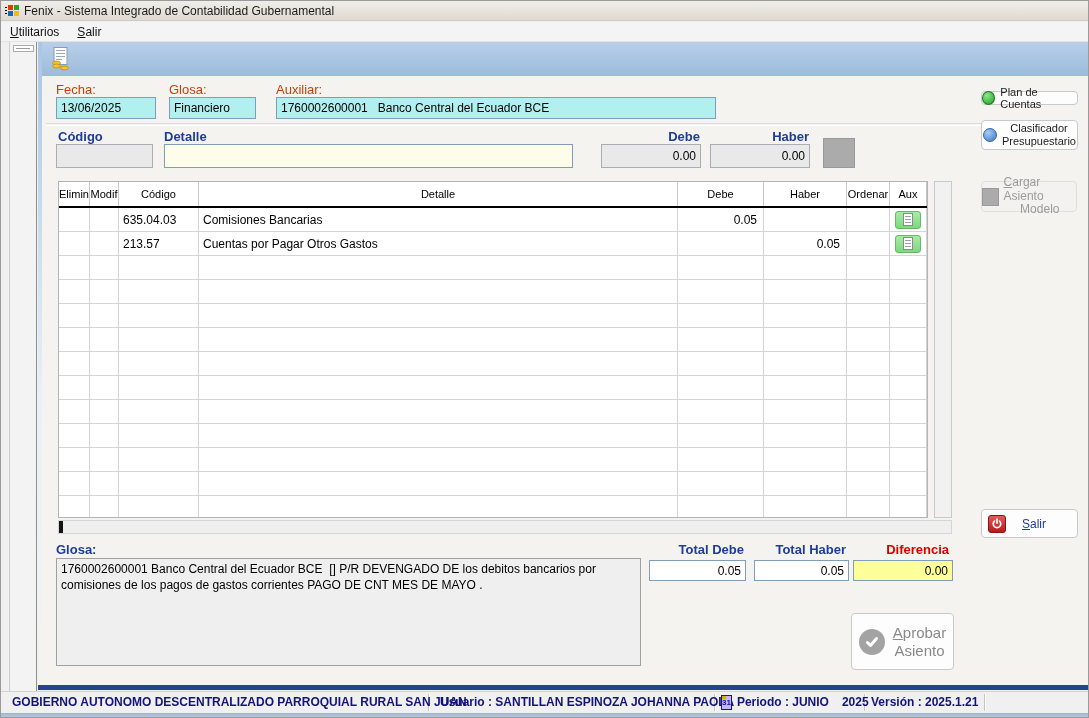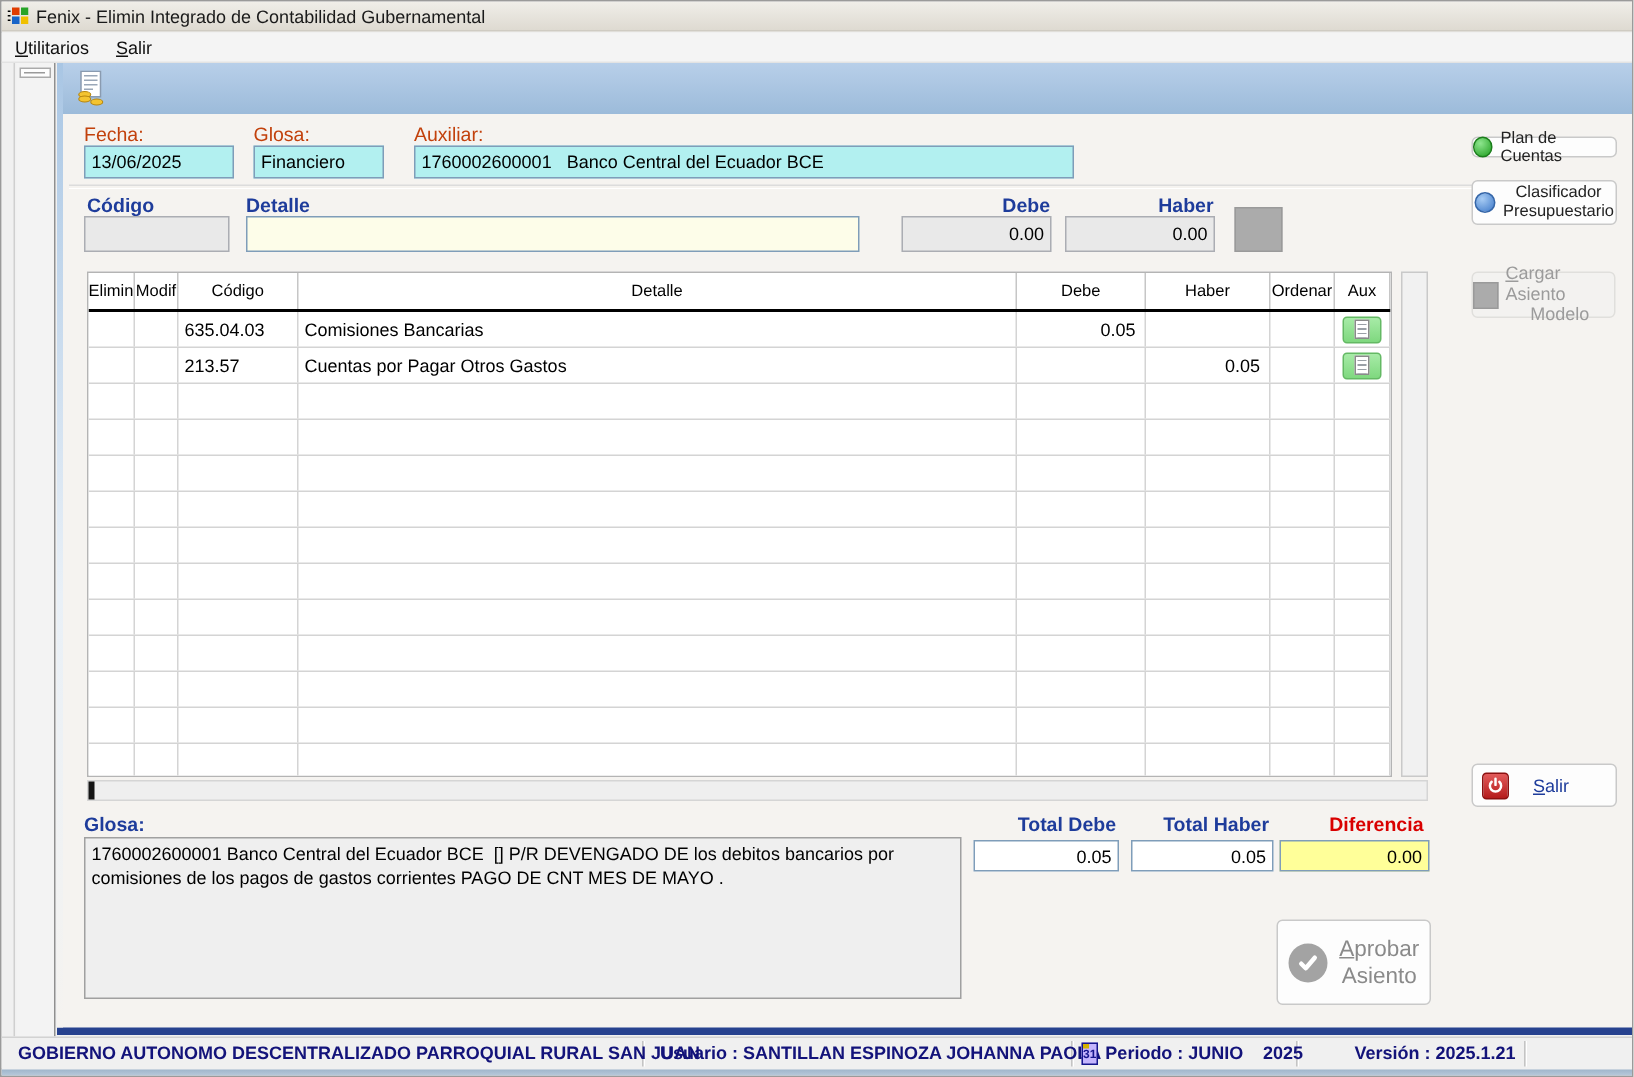--- a/index.html
+++ b/index.html
@@ -92,21 +92,21 @@
   <div class="titlebar">
     <svg width="14" height="13" viewBox="0 0 14 13">
       <rect x="0" y="3" width="2" height="1" fill="#000"></rect>
         <rect x="0" y="6" width="2" height="1" fill="#000"></rect>
         <rect x="0" y="9" width="2" height="1" fill="#000"></rect>
       <rect x="3" y="1" width="5" height="5" fill="#E03C00"></rect>
         <rect x="9" y="1" width="5" height="5" fill="#28A428"></rect>
       <rect x="3" y="7" width="5" height="5" fill="#1864C8"></rect>
         <rect x="9" y="7" width="5" height="5" fill="#F0C000"></rect>
     </svg>
-    <span class="title-text">Fenix - Elimin Integrado de Contabilidad Gubernamental</span>
+    <span class="title-text">Fenix - Sistema Integrado de Contabilidad Gubernamental</span>
   </div>
 
   <div class="menubar">
     <span class="menu-item accel">Utilitarios</span>
     <span class="menu-item accel">Salir</span>
   </div>
 
   <div class="frame-left"></div>
   <div class="mini-panel">
     <div class="mini-restore"></div>
@@ -369,19 +369,19 @@
         <circle cx="7" cy="5.2" r="2.6" fill="#1b1b6e"></circle>
         <path d="M2 14 a5 5 0 0 1 10 0 Z" fill="#1b1b6e"></path>
       </svg>
       <span class="status-text">Usuario : SANTILLAN ESPINOZA JOHANNA PAOLA</span>
     </div>
     <div class="status-sec" style="width:150px;">
       <span class="cal-icon">31</span>
       <span class="status-text">Periodo : JUNIO</span>
       <span class="status-text" style="margin-left:8px;">2025</span>
     </div>
-    <div class="status-sec" style="width:120px;margin-left:32px;">
+    <div class="status-sec" style="width:120px;">
       <span class="status-text">Versión : 2025.1.21</span>
     </div>
   </div>
   <div class="bottom-strip"></div>
 
 </div>
 
 </body></html>

